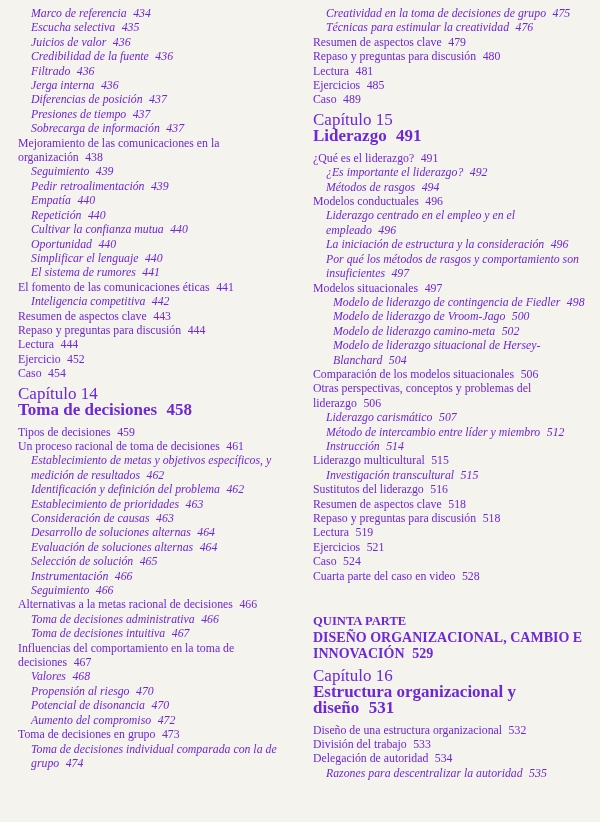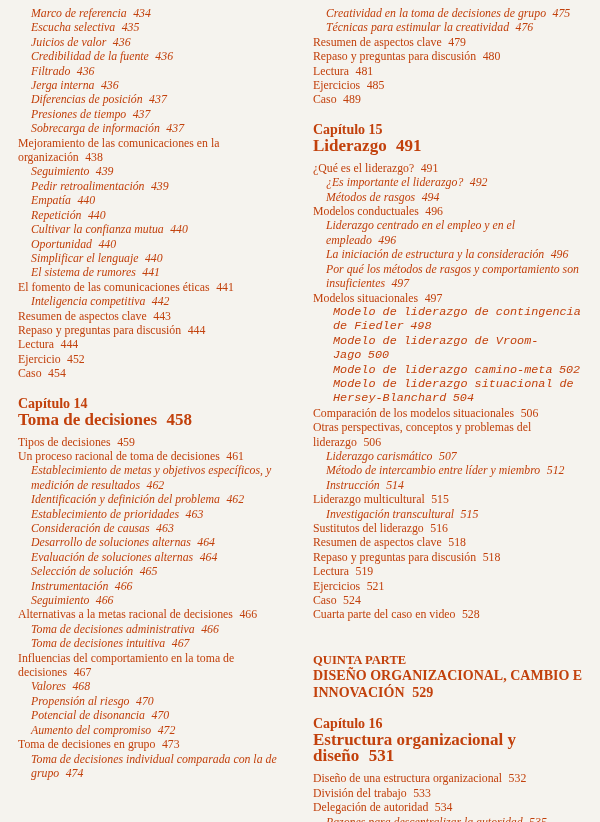--- a/index.html
+++ b/index.html
@@ -31,27 +31,26 @@
   }
   .entry { margin: 0; }
   .main { padding-left: 0; }
   .sub {
     font-style: italic;
     padding-left: 13px;
   }
   .sub2 {
     font-style: italic;
     padding-left: 20px;
-    font-family: Liberation Mono, monospace;
   }
   .chapter-num {
-    font-weight: 700;
-    font-size: 14px;
+    font-weight: 400;
+    font-size: 17px;
     line-height: 16px;
-    margin-top: 15px;
+    margin-top: 5px;
   }
   .chapter-title {
     font-weight: 700;
     font-size: 17px;
     line-height: 16px;
     margin-bottom: 7px;
   }
   .part-label {
     font-weight: 700;
     font-size: 12.6px;
@@ -65,21 +64,21 @@
     margin-bottom: 2px;
   }
   .page-num {
     margin-left: 0.55em;
     white-space: nowrap;
   }
 </style>
 </head>
 <body style="background: rgb(245, 243, 238);">
 
-<div class="page" style="background: rgb(245, 243, 238); color: #c2410c;">
+<div class="page" style="background: rgb(245, 243, 238); color: #6d28d9;">
   <div class="col" id="col-left">
       <div class="entry sub"><span class="label">Marco de referencia</span><span class="page-num">434</span></div>
       <div class="entry sub"><span class="label">Escucha selectiva</span><span class="page-num">435</span></div>
       <div class="entry sub"><span class="label">Juicios de valor</span><span class="page-num">436</span></div>
       <div class="entry sub"><span class="label">Credibilidad de la fuente</span><span class="page-num">436</span></div>
       <div class="entry sub"><span class="label">Filtrado</span><span class="page-num">436</span></div>
       <div class="entry sub"><span class="label">Jerga interna</span><span class="page-num">436</span></div>
       <div class="entry sub"><span class="label">Diferencias de posición</span><span class="page-num">437</span></div>
       <div class="entry sub"><span class="label">Presiones de tiempo</span><span class="page-num">437</span></div>
       <div class="entry sub"><span class="label">Sobrecarga de información</span><span class="page-num">437</span></div>

